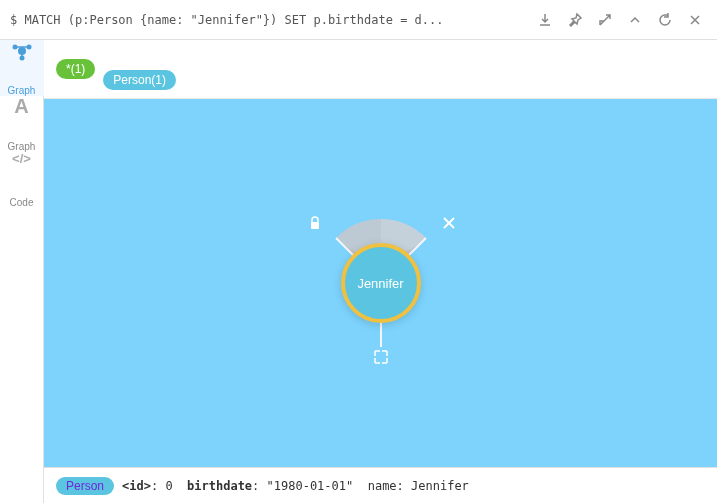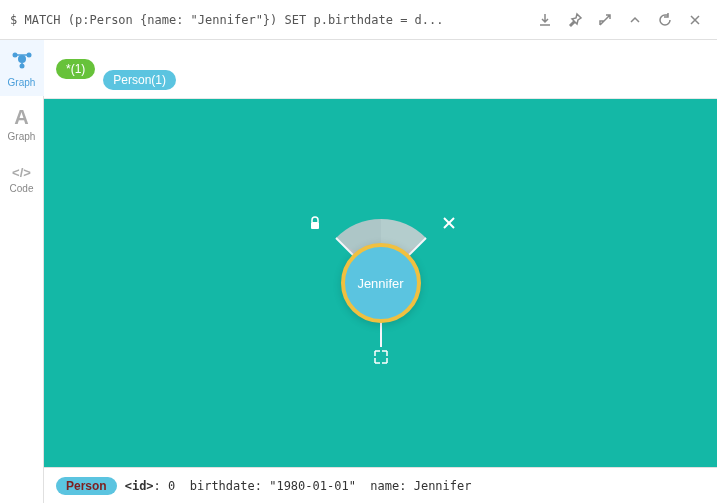--- a/index.html
+++ b/index.html
@@ -27,21 +27,21 @@
     .main { display: flex; flex: 1; overflow: hidden; }
 
     
     .sidebar {
       width: 44px; background: #fff; border-right: 1px solid #e0e0e0;
       display: flex; flex-direction: column; align-items: center;
       padding-top: 0;
     }
     .sidebar-item {
       width: 44px; height: 56px; display: flex; flex-direction: column;
-      align-items: center; justify-content: center; cursor: pointer;
+      align-items: center; justify-content: space-between; cursor: pointer;
       gap: 4px; color: #888; font-size: 10px;
       border-bottom: none;
     }
     .sidebar-item.active { color: #4a9eda; background: #f0f7ff; }
     .sidebar-icon { font-size: 18px; line-height: 1; }
     .sidebar-label { font-size: 10px; }
 
     
     .content-area {
       flex: 1; display: flex; flex-direction: column; background: #f5f6fa;
@@ -56,21 +56,21 @@
     .tag {
       border-radius: 12px; padding: 3px 10px; font-size: 12px;
       font-weight: 500; cursor: pointer;
     }
     .tag-green { background: #67c23a; color: #fff; }
     .tag-blue { background: #5bc4e0; color: #fff; margin-top: 22px; }
 
     
     .graph-canvas {
       flex: 1; display: flex; align-items: center; justify-content: center;
-      background: #14b8a6; position: relative;
+      background: #7dd3fc; position: relative;
     }
 
     
     .node-container {
       position: relative; width: 200px; height: 200px;
       display: flex; align-items: center; justify-content: center;
     }
 
     
     .pie-svg {
@@ -99,22 +99,22 @@
     .ring-icon-close { top: 30px; right: 16px; }
     .ring-icon-expand { bottom: 20px; left: 50%; transform: translateX(-50%); }
 
     
     .status-bar {
       display: flex; align-items: center; gap: 8px;
       padding: 6px 12px; background: #fff; border-top: 1px solid #e0e0e0;
       min-height: 36px; font-size: 12px;
     }
     .status-tag {
-      background: #5bc4e0; color: #7f1d1d; border-radius: 10px;
-      padding: 2px 10px; font-size: 12px; font-weight: 700;
+      background: #5bc4e0; color: #6d28d9; border-radius: 10px;
+      padding: 2px 10px; font-size: 12px; font-weight: 400;
     }
     .status-text { color: #333; font-family: monospace; font-size: 12px; }
   </style>
 </head>
 <body>
 
 <div class="title-bar">
   <div class="title-bar-left">
     <span class="title-bar-query">$ MATCH (p:Person {name: "Jennifer"}) SET p.birthdate = d...</span>
   </div>
@@ -224,18 +224,18 @@
 
         <div class="center-node">
           <span>Jennifer</span>
         </div>
       </div>
     </div>
 
     <div class="status-bar">
       <span class="status-tag">Person</span>
       <span class="status-text">
-        <span style="font-weight:bold;">&lt;id&gt;</span><span>: 0 &nbsp;</span><span style="font-weight:normal;text-align:right;">birthdate</span><span>: "1980-01-01" &nbsp;</span><span style="font-weight:normal;">name</span><span>: Jennifer</span>
+        <span style="font-weight:bold;">&lt;id&gt;</span><span>: 0 &nbsp;</span><span style="font-weight:bold;text-align:right;">birthdate</span><span>: "1980-01-01" &nbsp;</span><span style="font-weight:normal;">name</span><span>: Jennifer</span>
       </span>
     </div>
 
   </div>
 </div>
 
 </body></html>

